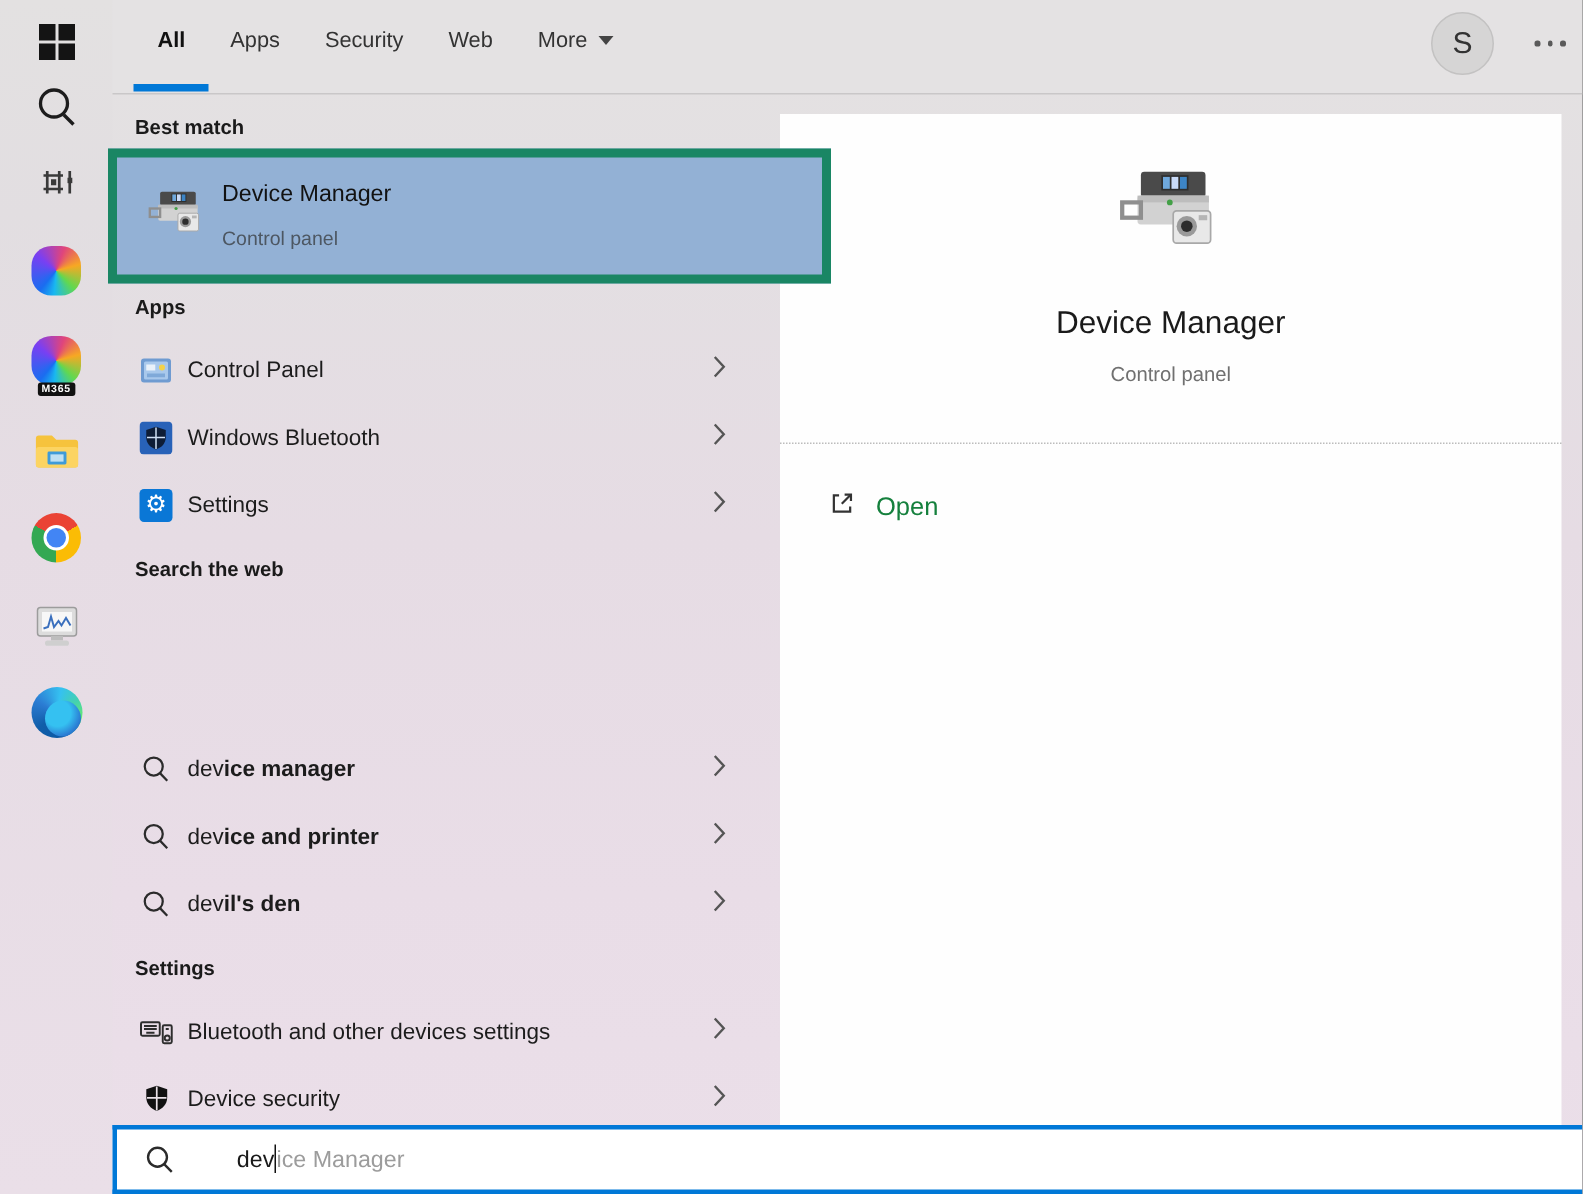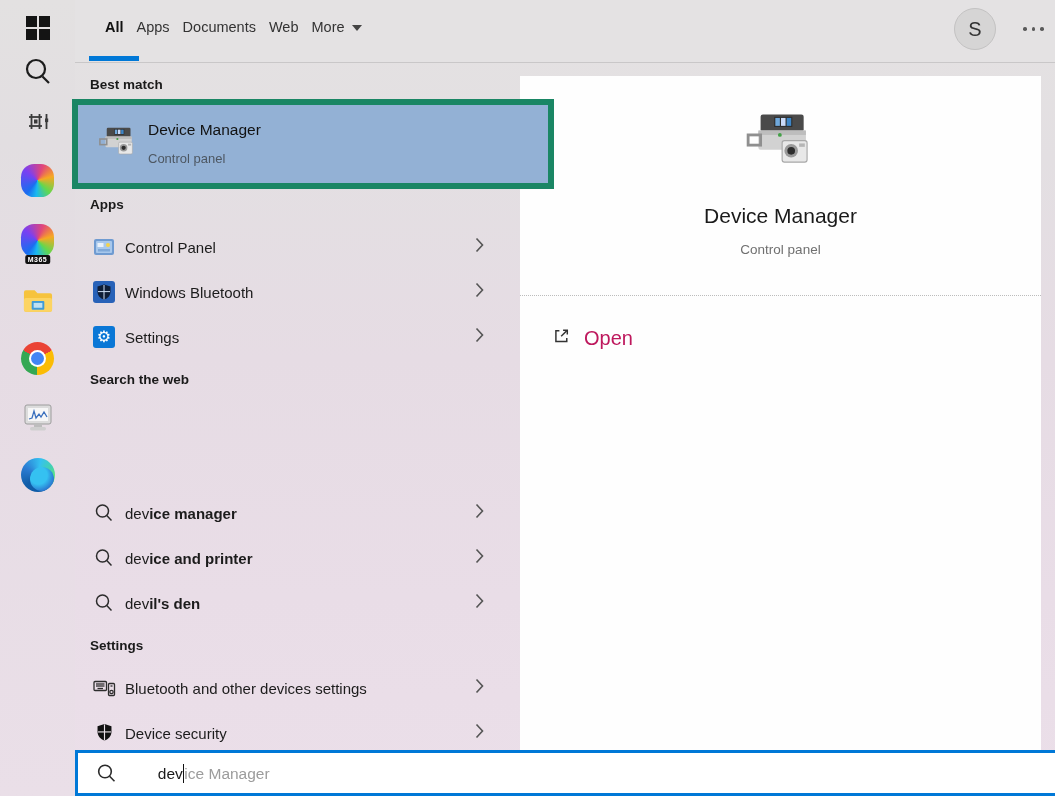--- a/index.html
+++ b/index.html
@@ -7,21 +7,21 @@
   .stage{ position:relative; width:1055px; height:796px; overflow:hidden;
     background:linear-gradient(180deg,#e4e2e2 0%,#e3dfe2 20%,#e6dce4 45%,#e9dde7 75%,#ebdfe9 100%);}
 
   
   .taskbar{position:absolute;left:0;top:0;width:75px;height:796px;
     background:linear-gradient(180deg,#e3e1e1 0%,#e2dee1 18%,#e6dce4 45%,#eadfe8 100%);}
   .tb-btn{position:absolute;left:0;width:75px;height:44px;display:flex;align-items:center;justify-content:center;cursor:pointer;}
 
   
   .topbar{position:absolute;left:75px;top:0;width:980px;height:63px;background:#e4e2e3;border-bottom:1px solid #c9c7c8;}
-  .tabs{position:absolute;left:30px;top:19px;display:flex;gap:13px;}
+  .tabs{position:absolute;left:30px;top:19px;display:flex;gap:30px;}
   .tab{position:relative;font-size:14.5px;color:#333;cursor:pointer;white-space:nowrap;}
   .tab.active{font-weight:700;color:#111;}
   .tab.active .underline{position:absolute;left:50%;transform:translateX(-50%);top:37px;width:50px;height:5px;background:#0078d7;}
   .caret-down{display:inline-block;width:0;height:0;border-left:5px solid transparent;border-right:5px solid transparent;border-top:6px solid #444;margin-left:7px;vertical-align:middle;}
   .avatar{position:absolute;left:879px;top:8px;width:42px;height:42px;border-radius:50%;background:#d6d5d5;border:1px solid #c3c2c2;display:flex;align-items:center;justify-content:center;font-size:20px;color:#333;cursor:pointer;}
   .dots{position:absolute;left:948px;top:27px;display:flex;gap:5px;cursor:pointer;}
   .dots i{width:3.5px;height:3.5px;border-radius:50%;background:#5a5a5a;}
 
   
   .sec-h{position:absolute;left:90px;font-size:13.5px;font-weight:700;color:#1a1a1a;white-space:nowrap;}
@@ -40,21 +40,21 @@
   .bm-sub{position:absolute;left:70px;top:46px;font-size:13px;color:#4d5762;white-space:nowrap;}
 
   
   .preview{position:absolute;left:520px;top:76px;width:521px;height:720px;background:#fefefe;}
   .pv-icon{position:absolute;left:50%;top:34px;transform:translateX(-50%);}
   .pv-title{position:absolute;top:128px;left:0;width:100%;text-align:center;font-size:21px;color:#1a1a1a;}
   .pv-sub{position:absolute;top:166px;left:0;width:100%;text-align:center;font-size:13.5px;color:#707070;}
   .pv-divider{position:absolute;top:219px;left:0;width:100%;border-top:1px dotted #bcbcbc;}
   .pv-open{position:absolute;top:242px;left:0;width:100%;height:40px;cursor:pointer;}
   .pv-open .ic{position:absolute;left:32px;top:50%;transform:translateY(-50%);}
-  .pv-open .lbl{position:absolute;left:64px;top:50%;transform:translateY(-50%);font-size:20px;color:#be185d;}
+  .pv-open .lbl{position:absolute;left:64px;top:50%;transform:translateY(-50%);font-size:17px;color:#15803d;}
 
   
   .searchbar{position:absolute;left:75px;top:750px;width:980px;height:46px;background:#fff;border:3px solid #0078d7;border-right:none;display:flex;align-items:center;cursor:text;z-index:6;}
   .sb-icon{margin-left:18px;display:flex;}
   .sb-text{margin-left:15px;font-size:15.5px;white-space:pre;}
   .sb-typed{color:#1a1a1a;}
   .sb-caret{display:inline-block;width:1.5px;height:19px;background:#111;vertical-align:-4px;}
   .sb-ghost{color:#9c9c9c;}
 
   
@@ -132,21 +132,21 @@
     </div>
     <div class="tb-btn" style="top:453px;">
       <div class="edge"></div>
     </div>
   </div>
 
   <div class="topbar">
     <div class="tabs">
       <div class="tab active"><span>All</span><span class="underline"></span></div>
       <div class="tab"><span>Apps</span></div>
-      <div class="tab"><span>Documents</span></div>
+      <div class="tab"><span>Security</span></div>
       <div class="tab"><span>Web</span></div>
       <div class="tab"><span>More</span><span class="caret-down"></span></div>
     </div>
     <div class="avatar">
         <span>S</span>
       </div>
     <div class="dots">
         <i></i>
         <i></i>
         <i></i>

